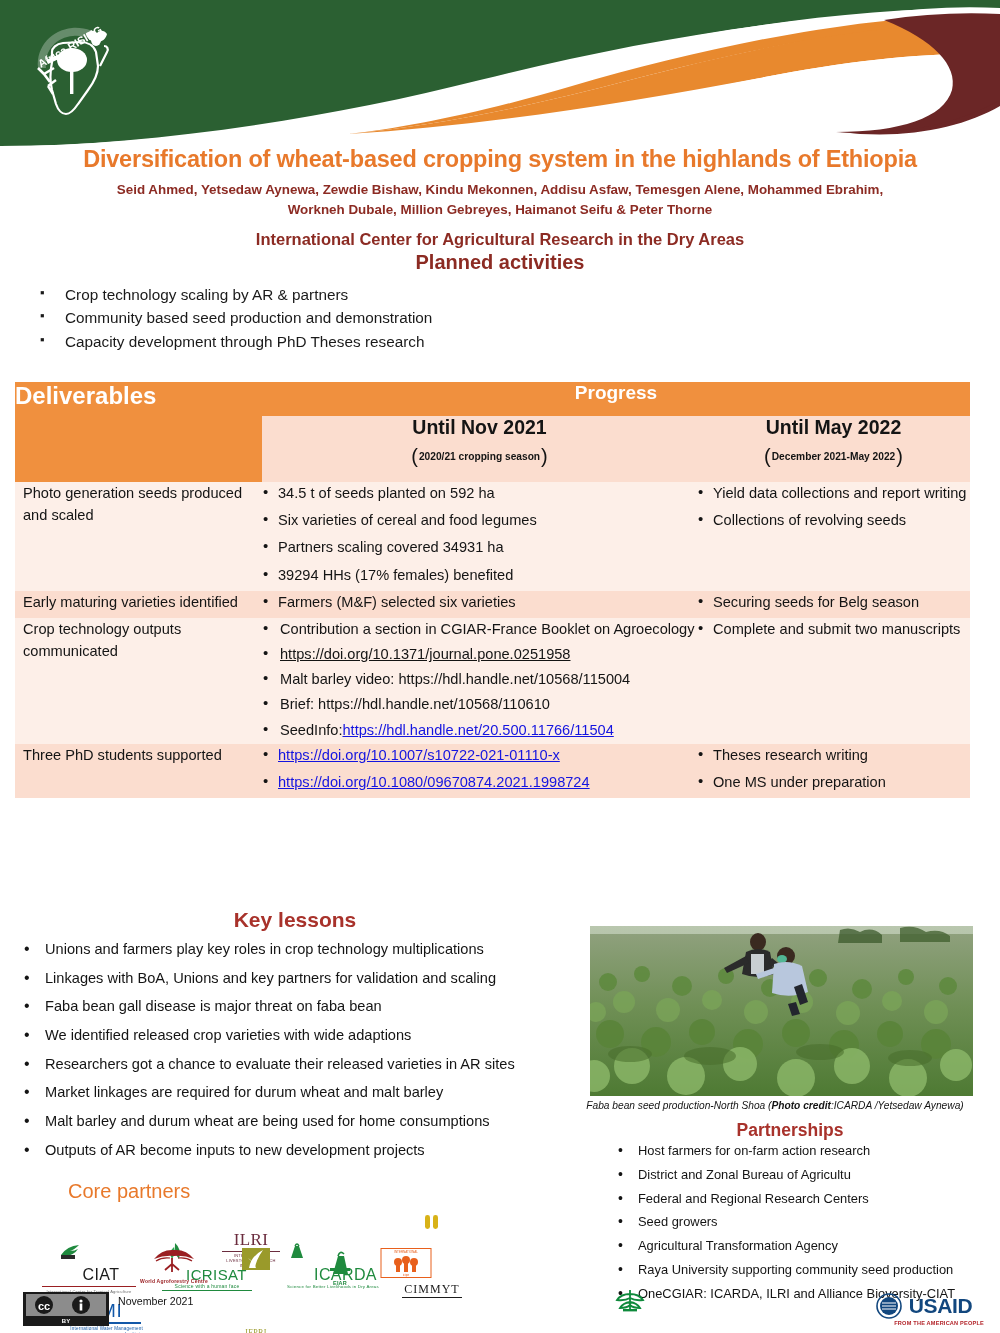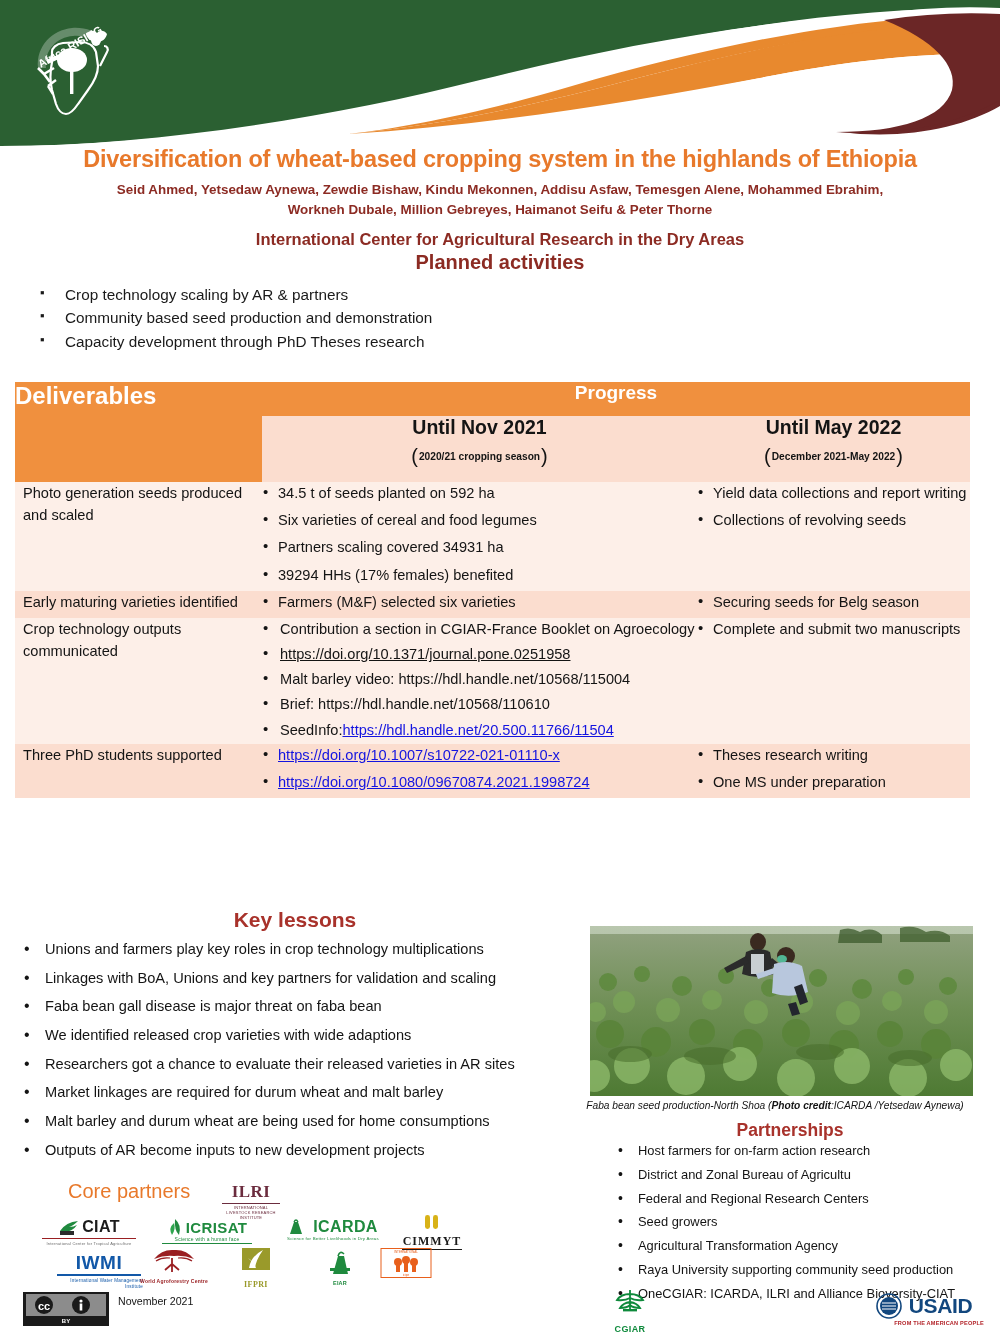--- a/index.html
+++ b/index.html
@@ -107,21 +107,21 @@
     font-size:12.9px; color:#141414; line-height:1.3; margin-bottom:7px;
   }
   .part-list li::before { content:"\2022"; position:absolute; left:6px; top:-2px; font-size:14px; }
 
   
   .core-title {
     position:absolute; left:36px; top:1180px;
     color:#E8792B; font-size:20px; font-weight:normal;margin-left:32px;
   }
   .logo-box { position:absolute; font-family:"Liberation Sans", sans-serif; text-align:center; }
-  .logo-box .lg-main { font-weight:bold; letter-spacing:0.4px; }
+  .logo-box .lg-main { font-weight:normal; letter-spacing:0.4px;margin-top:48px; }
   .logo-box .lg-sub { font-size:4px; color:#6d6d6d; letter-spacing:0.2px; line-height:1.25; }
 
   
   .cc-badge { position:absolute; left:23px; top:1292px; width:86px; height:34px; }
   .license {
     position:absolute; left:118px; top:1294px; width:470px;
     font-size:10.6px; color:#141414; line-height:1.42;
   }
 
   

